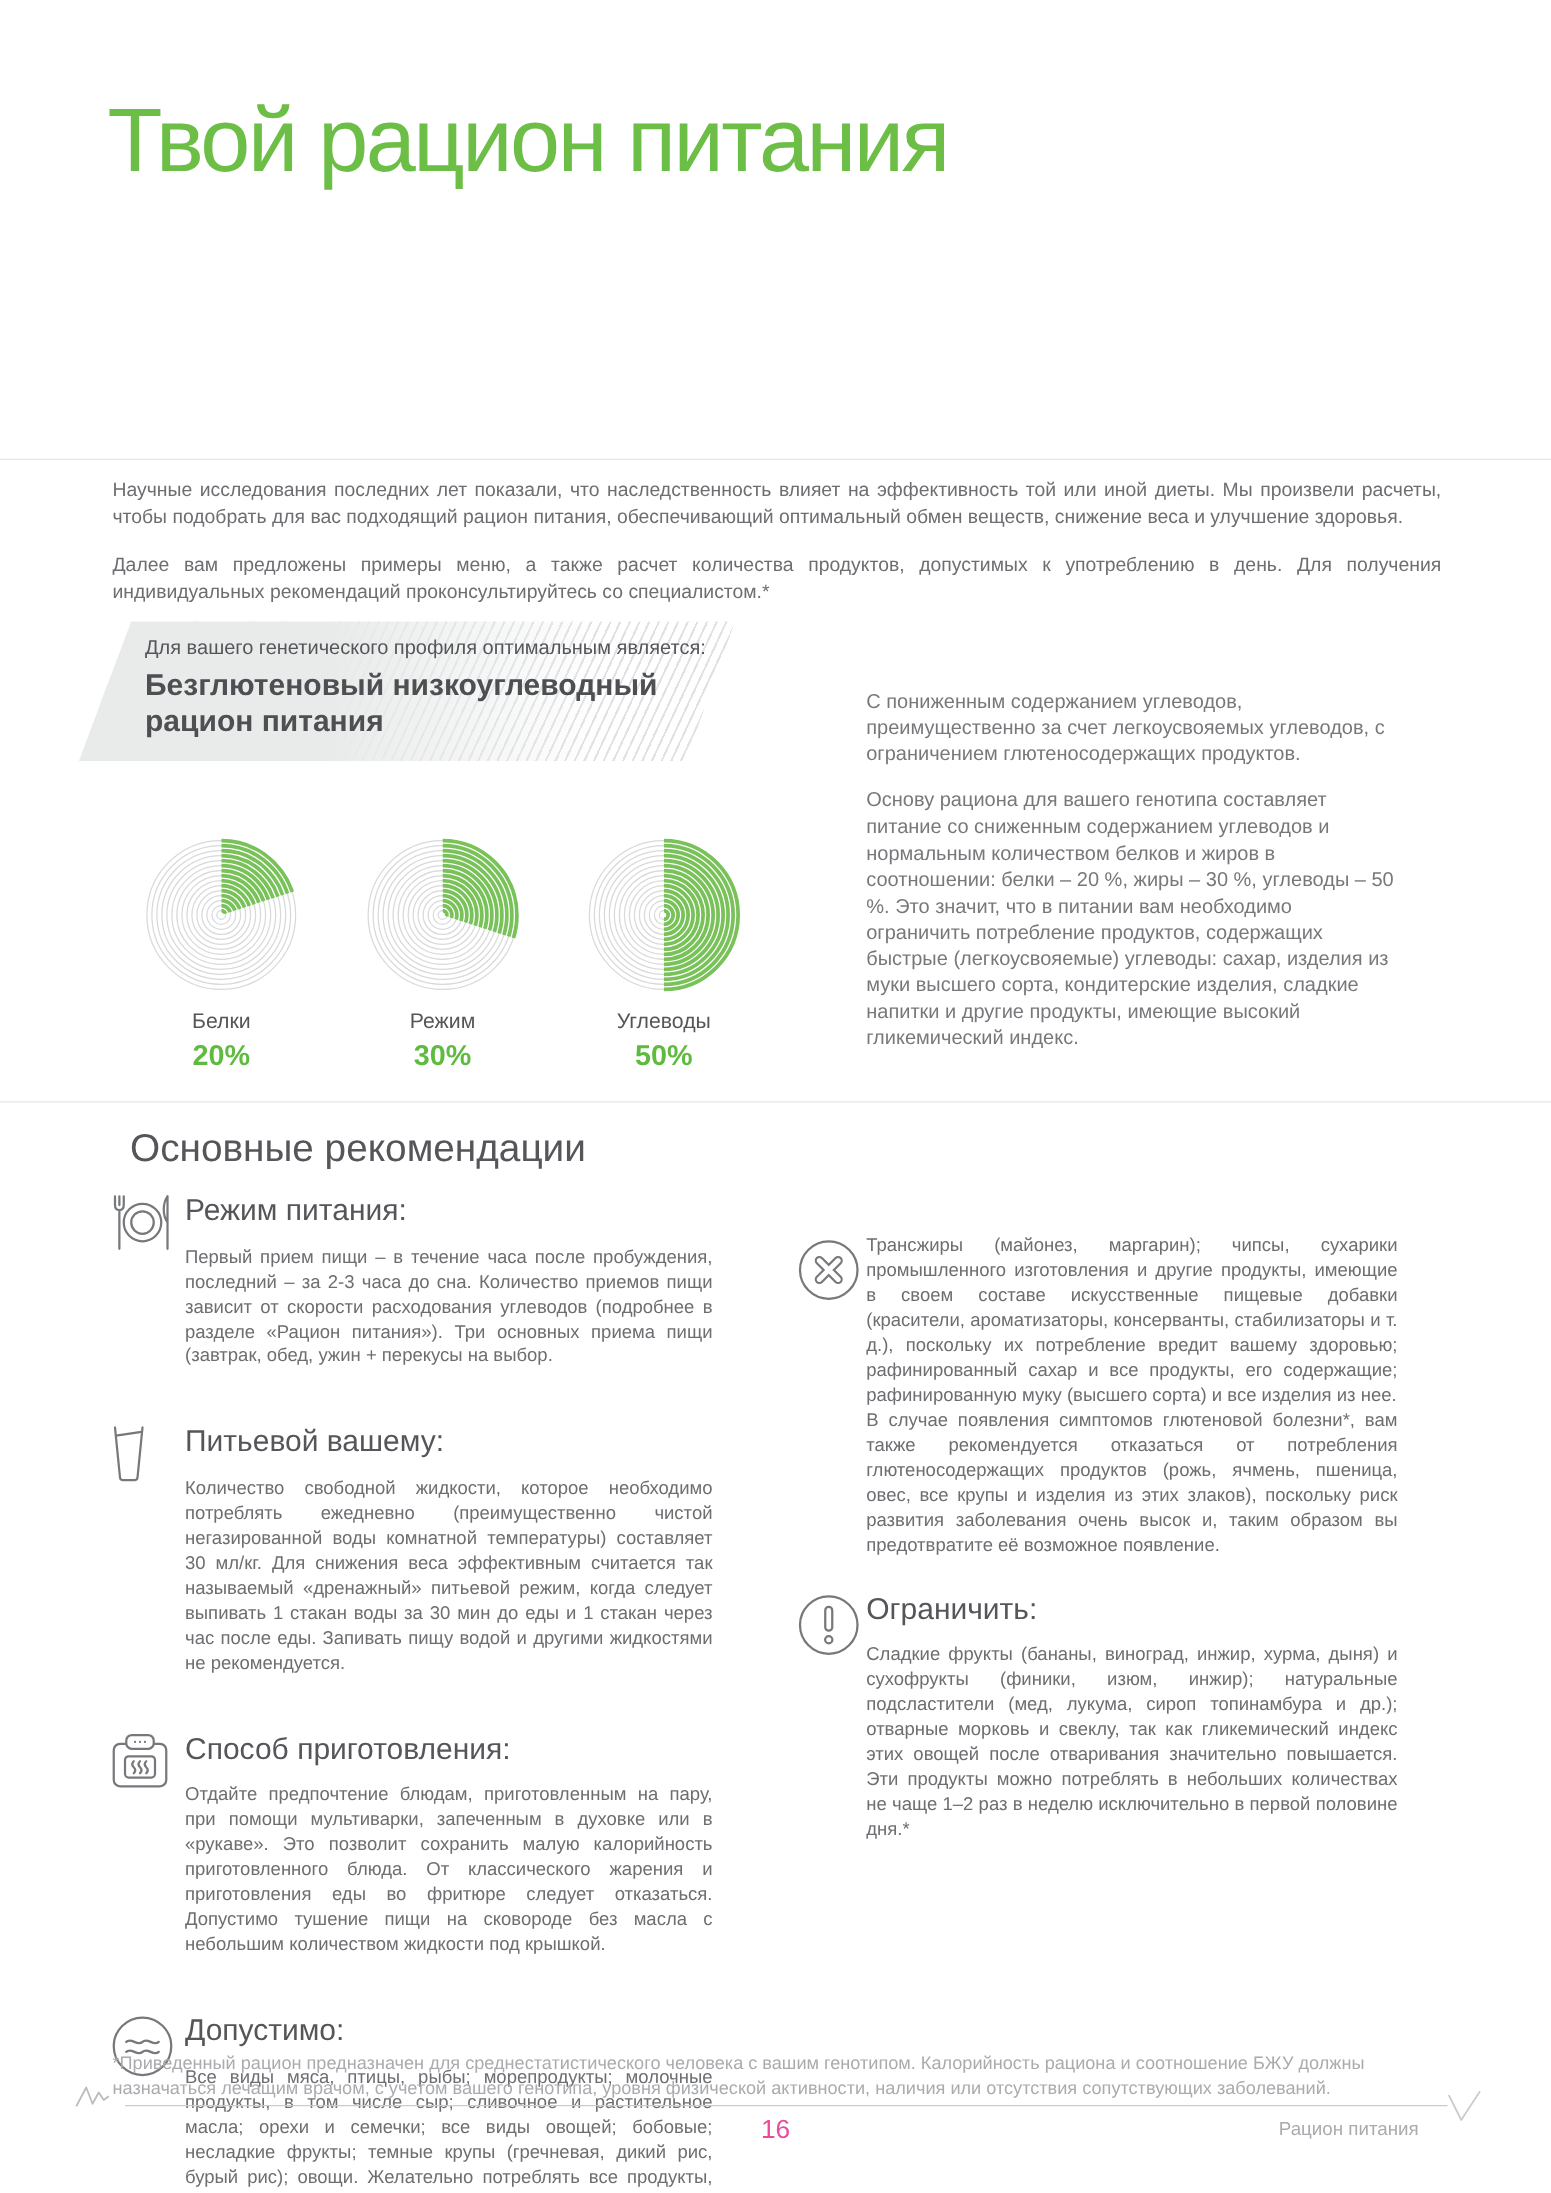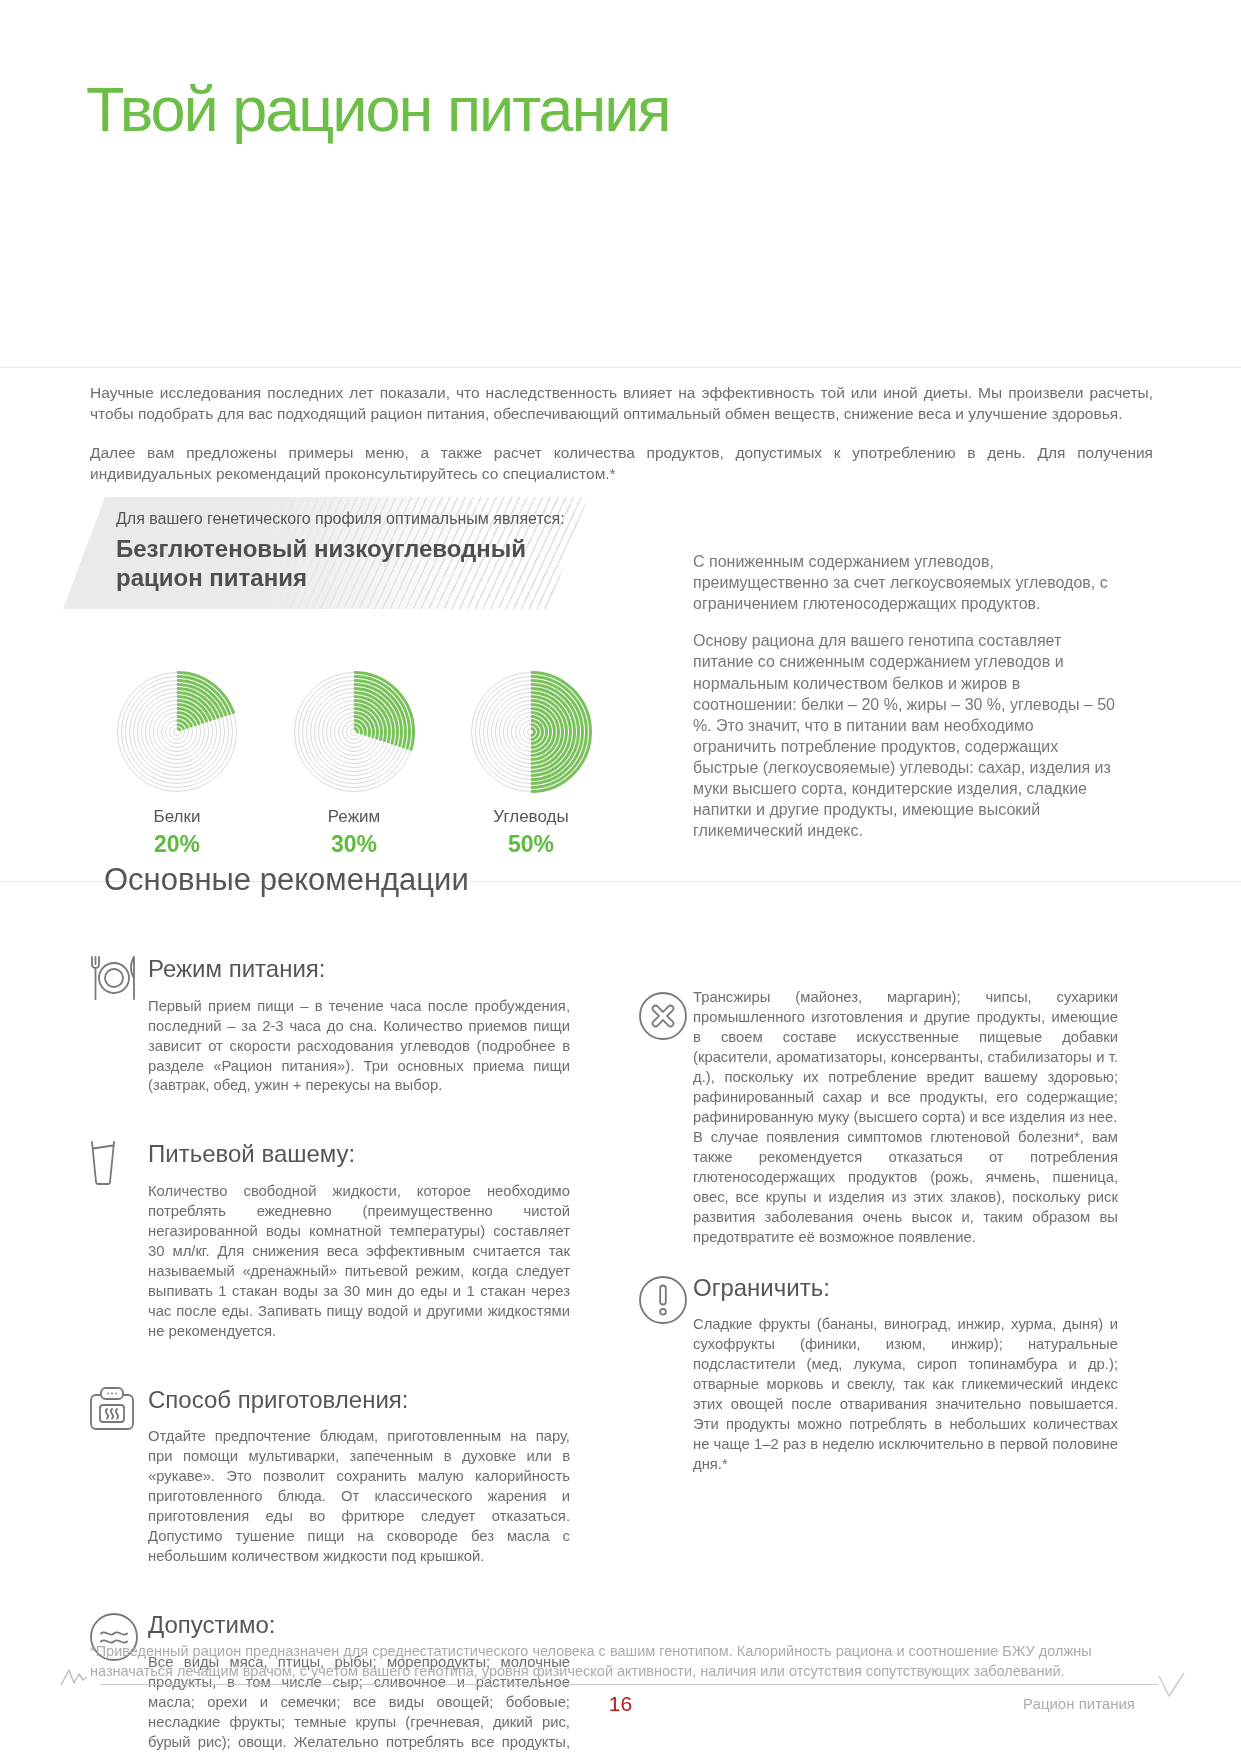--- a/index.html
+++ b/index.html
@@ -2,21 +2,21 @@
 <html lang="ru"><head>
 <meta charset="utf-8">
 <style>
   html,body{margin:0;padding:0;background:#fff;}
   .page{
     position:relative;width:1241px;height:1754px;background:#ffffff;overflow:hidden;
     font-family:"Liberation Sans", sans-serif;color:#6d6e71;
   }
   .title{
     position:absolute;left:86px;top:76px;width:770px;margin:0;
-    font-size:63px;line-height:1.05;font-weight:400;letter-spacing:-2px;color:#6cbe46;
+    font-size:72px;line-height:1.05;font-weight:400;letter-spacing:-2px;color:#6cbe46;
   }
   .divider{position:absolute;left:0;width:1241px;height:1px;background:#e6e7e8;}
   .divider-1{top:367px;}
   .divider-2{top:881px;}
   .intro{position:absolute;left:90px;top:383px;width:1063px;}
   .intro p{margin:0;font-size:15.5px;line-height:1.35;text-align:justify;color:#6d6e71;}
   .intro p + p{margin-top:18px;}
 
   .profile-box{
     position:absolute;left:63px;top:497px;width:525px;height:112px;box-sizing:border-box;
@@ -32,38 +32,38 @@
   .profile-desc{position:absolute;left:693px;top:551px;width:426px;}
   .profile-desc p{margin:0;font-size:16px;line-height:1.32;color:#77787b;}
   .profile-desc p + p{margin-top:16px;}
 
   .pies{position:absolute;left:112px;top:670px;width:484px;display:flex;justify-content:space-between;}
   .pie-block{width:130px;text-align:center;}
   .pie-figure{width:124px;height:124px;margin:0 auto;}
   .pie-label{margin-top:13px;font-size:17px;color:#55565a;}
   .pie-pct{margin-top:4px;font-size:23px;color:#5fbb3f;font-weight:bold;}
 
-  .rec-heading{position:absolute;left:104px;top:862px;margin:0;font-size:31px;font-weight:400;color:#55565a;}
+  .rec-heading{position:absolute;left:104px;top:901px;margin:0;font-size:31px;font-weight:400;color:#55565a;}
 
   .col{position:absolute;}
   .col-left{left:88px;top:953px;width:482px;}
   .col-right{left:637px;top:988px;width:481px;}
   .rec-block{display:grid;margin:0 0 42px;}
   .col-left .rec-block{grid-template-columns:60px 1fr;}
   .col-right .rec-block{grid-template-columns:56px 1fr;margin-bottom:24px;}
   .rec-icon{padding-top:2px;}
   .rec-block h3{margin:2px 0 14px;font-size:24px;font-weight:400;color:#55565a;line-height:1.15;}
   .rec-block p{margin:0;font-size:14.8px;line-height:1.35;color:#6d6e71;text-align:justify;}
   .icon-stroke{stroke:#77787b;fill:none;stroke-width:1.8;stroke-linecap:round;stroke-linejoin:round;}
 
   .footnote{position:absolute;left:90px;top:1641px;width:1063px;font-size:14.5px;line-height:1.4;color:#a9abae;}
   .footer-line{position:absolute;left:100px;top:1684px;width:1058px;height:1px;background:#c9cbcd;}
   .footer-zigzag{position:absolute;left:60px;top:1667px;}
   .footer-endmark{position:absolute;left:1156px;top:1672px;}
-  .page-number{position:absolute;left:0;top:1692px;width:1241px;text-align:center;font-size:21px;color:#b91c1c;}
+  .page-number{position:absolute;left:0;top:1692px;width:1241px;text-align:center;font-size:21px;color:#ec4899;}
   .footer-section{position:absolute;right:106px;top:1695px;font-size:15px;color:#a9abae;}
 </style>
 </head>
 <body>
 
 <div class="page">
 
   <h1 class="title">Твой рацион питания</h1>
 
   <div class="divider divider-1"></div>

